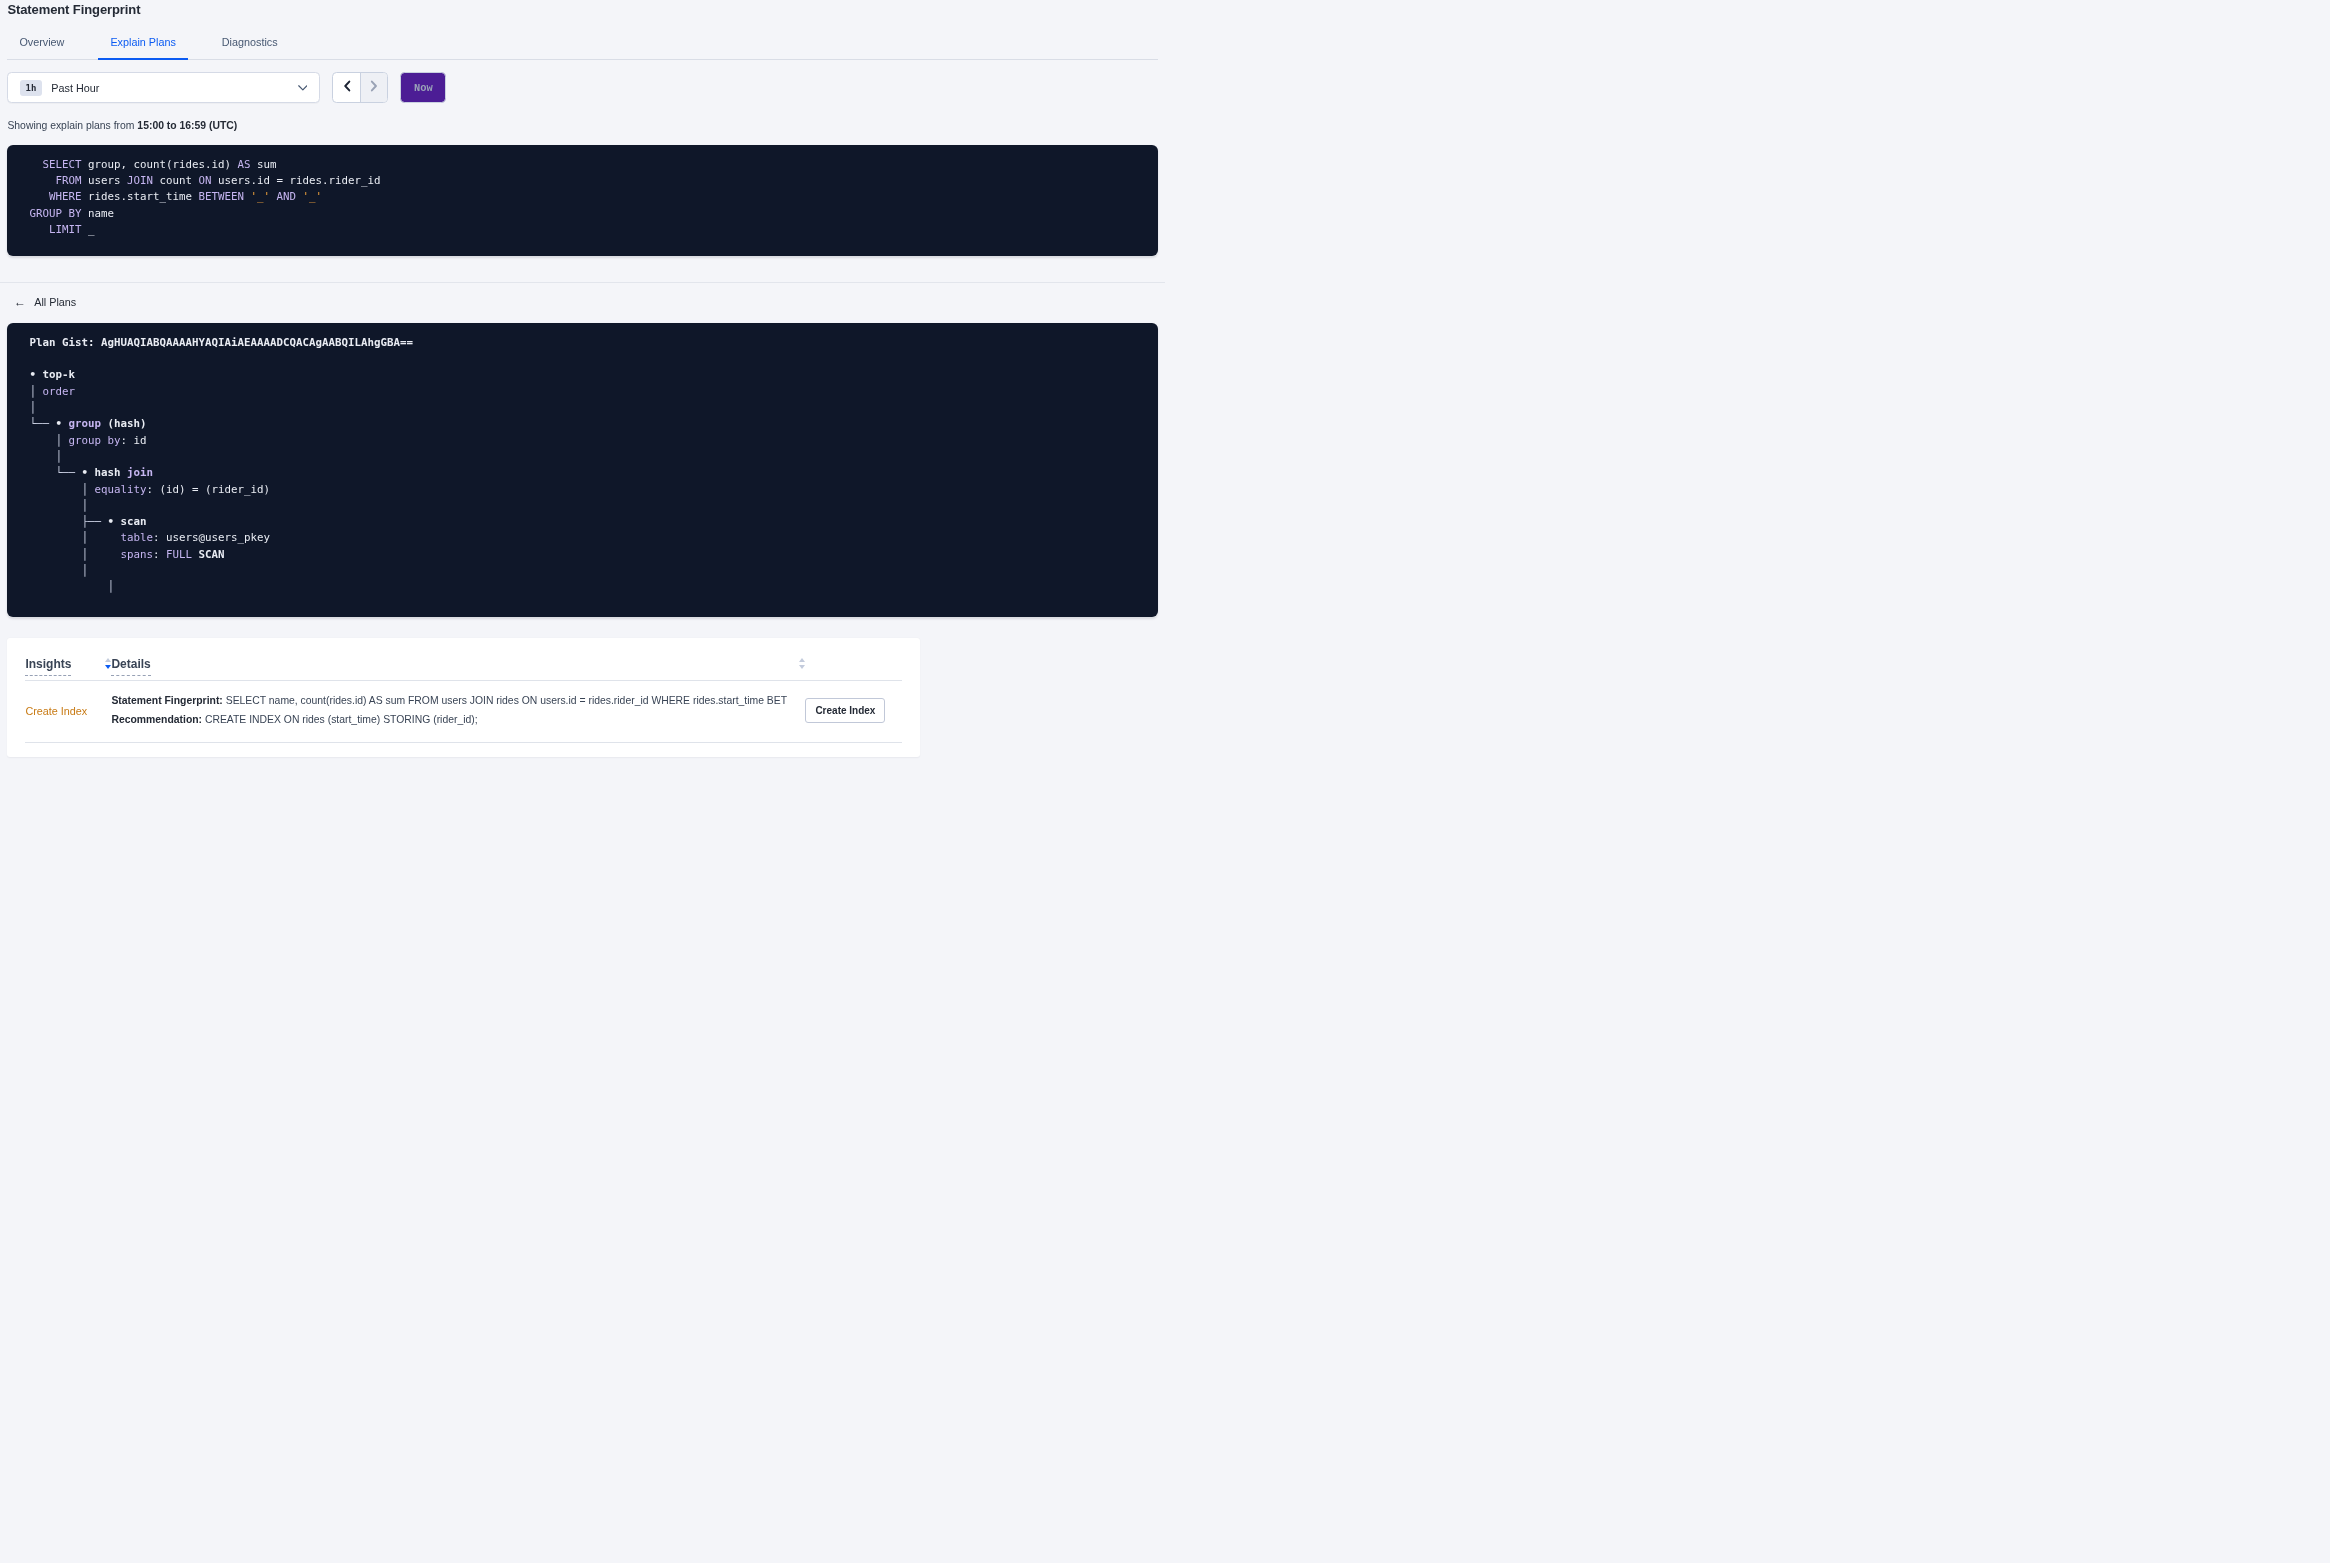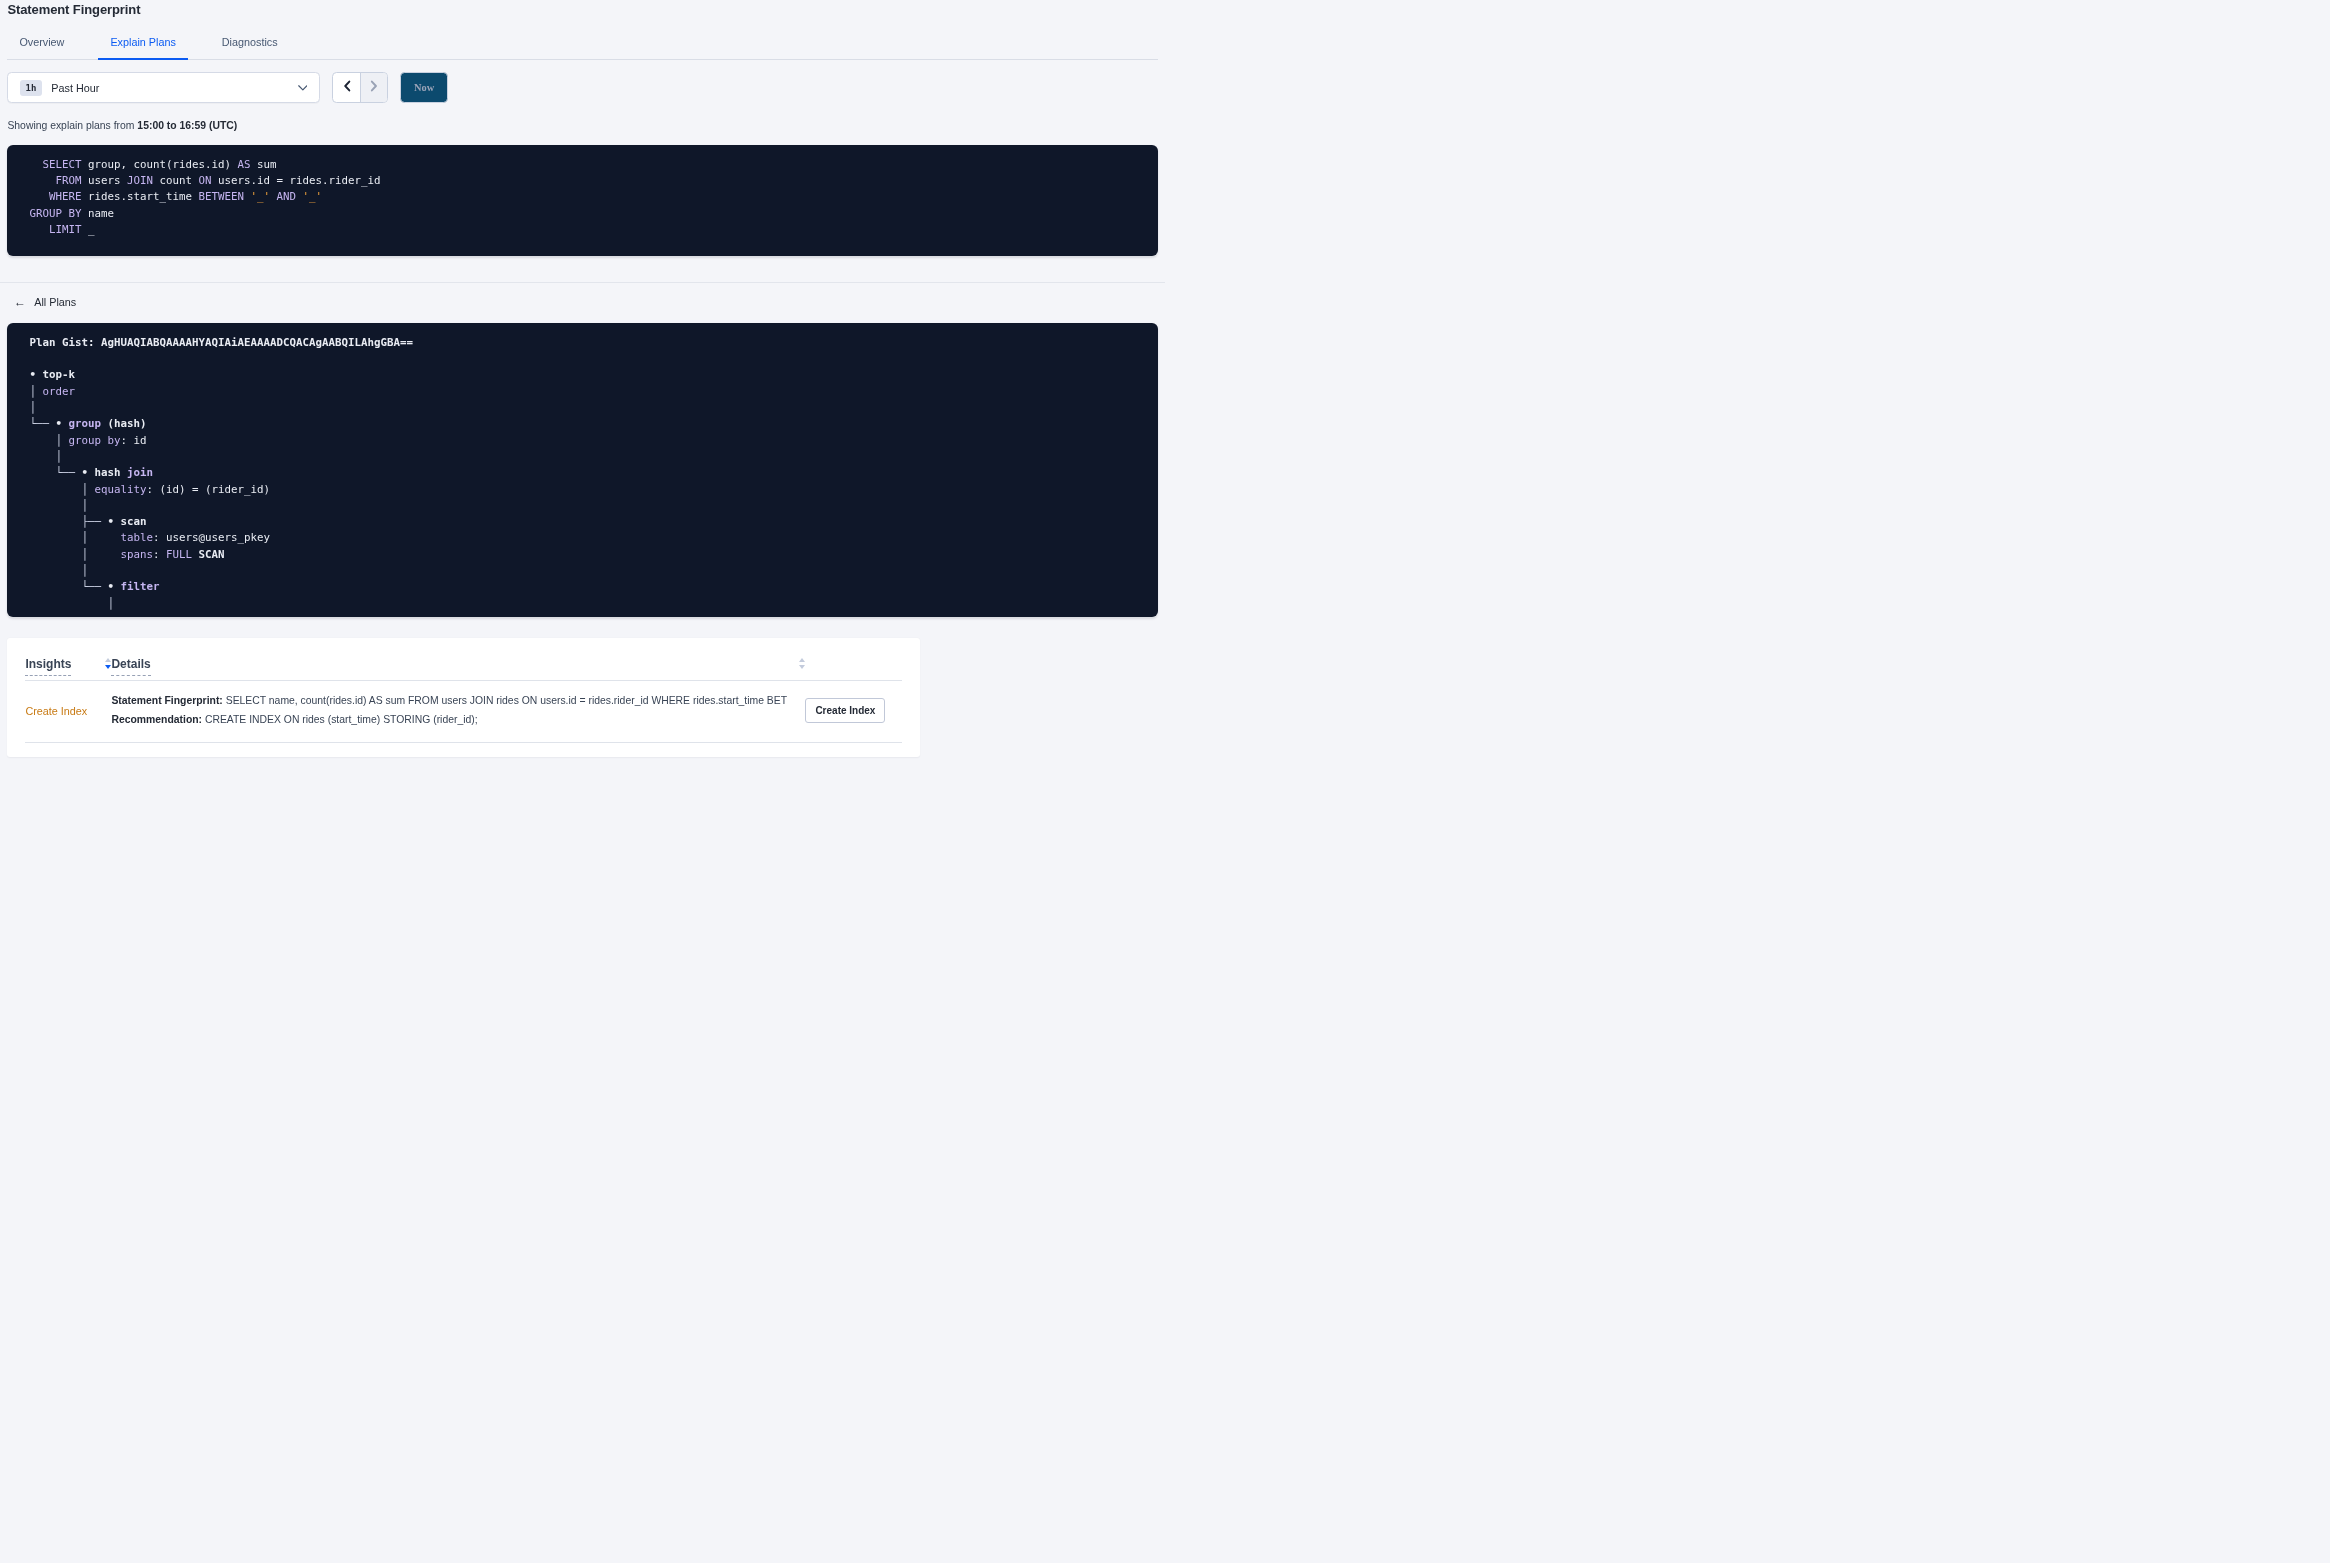--- a/index.html
+++ b/index.html
@@ -42,22 +42,22 @@
   .dd-label { margin-left:9.7px; font-size:10.8px; color:#242a35; }
   .chev { margin-left:auto; display:flex; align-items:center; }
   .pager {
     margin-left:12px; width:56px; display:flex; border:0.7px solid #c9d1e0;
     border-radius:4.5px; overflow:hidden; background:#fff;
   }
   .pager .half { flex:1; display:flex; align-items:center; justify-content:center; cursor:pointer; }
   .pager .next { background:#eef0f5; border-left:0.7px solid #c9d1e0; cursor:default; }
   .now-btn {
     margin-left:12px; padding:0 12.6px; border:0.7px solid #c9d1e0; border-radius:4.5px;
-    background:#0c4a6e; color:#9aa3b8; font-size:10.4px; font-weight:600;
-    font-family:Liberation Serif, serif; cursor:default;
+    background:#4c1d95; color:#9aa3b8; font-size:10.4px; font-weight:600;
+    font-family:Liberation Mono, monospace; cursor:default;
   }
 
   
   .subtitle { margin-top:16.3px; font-size:10.4px; color:#394455; }
   .subtitle b { color:#242a35; font-weight:700; }
 
   
   .codeblock {
     background:#0f1729; border-radius:6px; margin-top:14px;
     padding:12px 7.4px 18px 22px;
@@ -188,21 +188,20 @@
         <div class="codeline"><span class="tk-tree">└── </span><span class="tk-b">• </span><span class="tk-kwb">group</span><span class="tk-b"> (hash)</span></div>
         <div class="codeline"><span>    </span><span class="tk-tree">│ </span><span class="tk-kw">group by</span><span>: id</span></div>
         <div class="codeline"><span>    </span><span class="tk-tree">│</span></div>
         <div class="codeline"><span>    </span><span class="tk-tree">└── </span><span class="tk-b">• </span><span class="tk-b">hash</span><span> </span><span class="tk-kwb">join</span></div>
         <div class="codeline"><span>        </span><span class="tk-tree">│ </span><span class="tk-kw">equality</span><span>: (id) = (rider_id)</span></div>
         <div class="codeline"><span>        </span><span class="tk-tree">│</span></div>
         <div class="codeline"><span>        </span><span class="tk-tree">├── </span><span class="tk-b">• </span><span class="tk-b">scan</span></div>
         <div class="codeline"><span>        </span><span class="tk-tree">│     </span><span class="tk-kw">table</span><span>: users@users_pkey</span></div>
         <div class="codeline"><span>        </span><span class="tk-tree">│     </span><span class="tk-kw">spans</span><span>: </span><span class="tk-kw">FULL</span><span> </span><span class="tk-b">SCAN</span></div>
         <div class="codeline"><span>        </span><span class="tk-tree">│</span></div>
-        <div class="codeline"><span>        </span><span class="tk-tree">└── </span><span class="tk-b">• </span><span class="tk-kwb">filter</span></div>
         <div class="codeline"><span>            </span><span class="tk-tree">│</span></div>
       </div>
   </div>
 
   <div class="card">
     <div class="thead">
       <div class="col-insights">
         <span class="th-label">Insights</span>
         <span class="sorter desc">
             <i class="up"></i>

